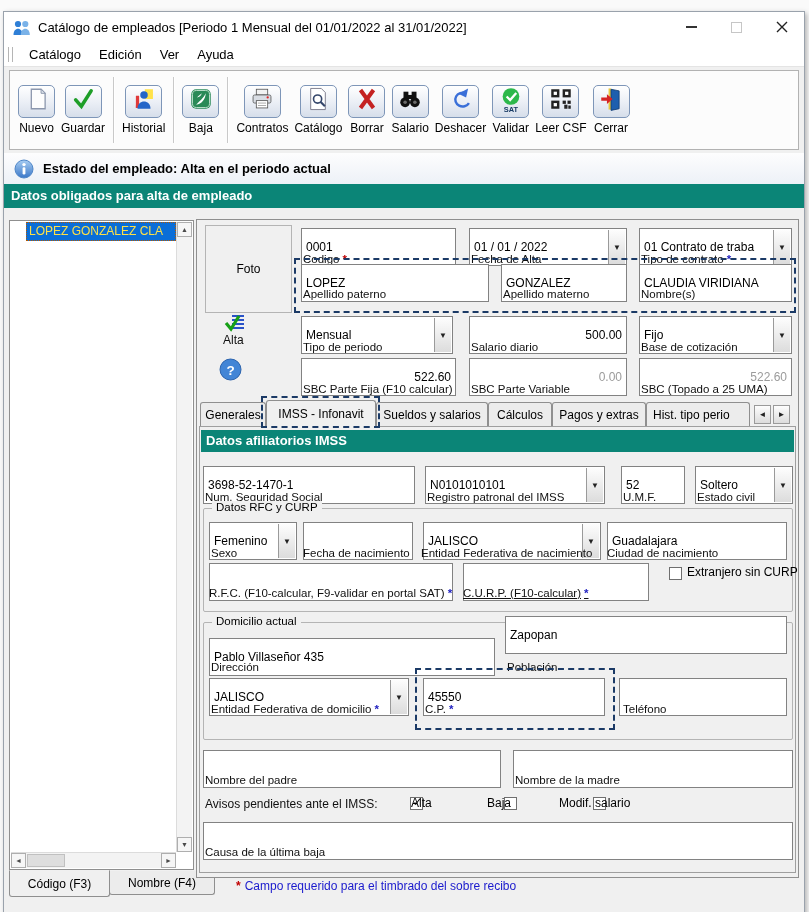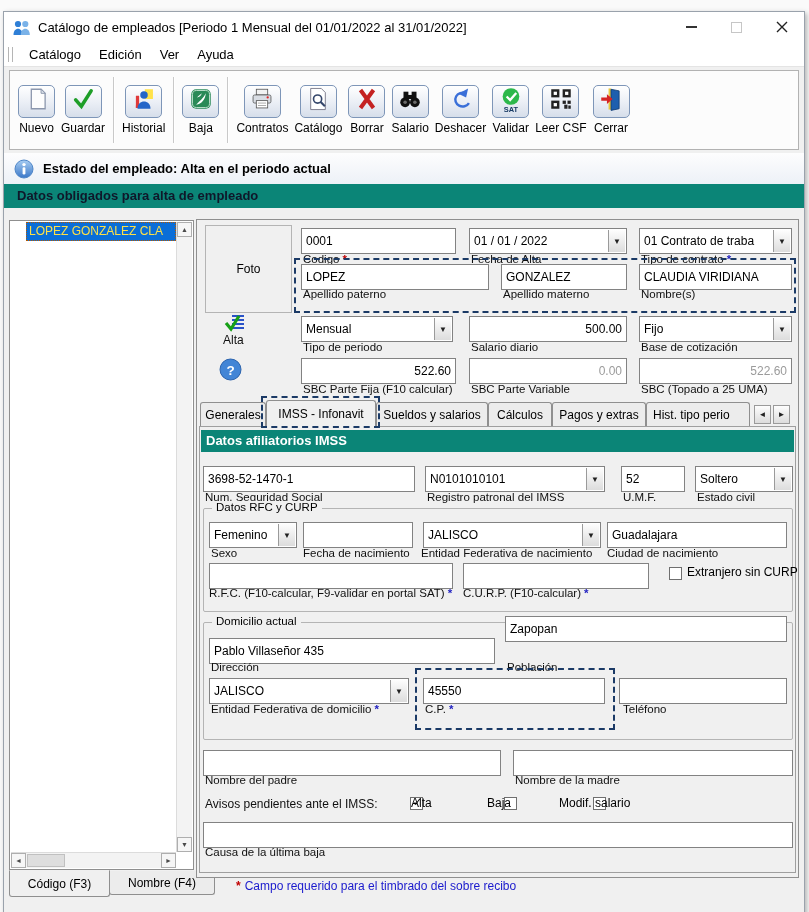--- a/index.html
+++ b/index.html
@@ -27,22 +27,22 @@
   .tbtn .ic { width:37px; height:33px; border:1px solid #7e96b8; border-radius:5px;
               background:linear-gradient(180deg,#ffffff 0%,#eaeef5 55%,#d6deea 100%);
               display:flex; align-items:flex-start; justify-content:center; }
   .tbtn .tl { font-size:12px; margin-top:3px; color:#000; white-space:nowrap; }
   .tsep { width:1px; height:66px; background:#c9c9c9; margin:0 5px; box-shadow:1px 0 0 #fff; }
 
   
   .infobar { height:31px; display:flex; align-items:center; padding-left:10px;
              background:linear-gradient(180deg,#fdfdfe,#edf1f7); }
   .info-text { font-size:13px; font-weight:bold; margin-left:9px; }
-  .tealband { height:24px; background:#0B8577; color:#0f172a; font-weight:bold; font-size:13px;
-              line-height:24px; padding-left:13px; }
+  .tealband { height:24px; background:#0B8577; color:#ffffff; font-weight:bold; font-size:13px;
+              line-height:24px; padding-left:7px; }
 
   #main { position:relative; height:706px; }
   .f { position:absolute; }
 
   
   .list-panel { position:absolute; left:5px; top:12px; width:185px; height:650px; background:#fff; border:1px solid #8f8f8f; }
   .sel-item { position:absolute; left:16px; top:1px; right:17px; height:19px; background:#0A6ED8; color:#fde047;
               font-size:12px; line-height:19px; padding-left:3px; white-space:nowrap; overflow:hidden;
               outline:1px dotted #b35900; outline-offset:-1px; }
   .vscroll { position:absolute; top:1px; right:1px; width:16px; bottom:17px; background:#f3f3f3; border-left:1px solid #dcdcdc; }
@@ -55,21 +55,21 @@
   .ltab { position:absolute; background:#f0f0f0; border:1px solid #8f8f8f; border-top:1px solid #f0f0f0;
           border-radius:0 0 3px 3px; font-size:12px; display:flex; align-items:center; justify-content:center; }
   .footnote { position:absolute; font-size:12px; white-space:nowrap; }
   .fn-star { color:#c00000; font-weight:bold; margin-right:4px; }
   .fn-text { color:#1a1acd; }
 
   
   #formpanel { position:absolute; left:192px; top:11px; width:603px; height:659px; border:1px solid #8f8f8f; background:#f0f0f0; }
 
   .txt { background:#fff; border:1px solid #828282; height:22px; font-size:12px; display:flex;
-         align-items:center; padding:12px 4px; white-space:nowrap; overflow:hidden; }
+         align-items:center; padding:18px 4px; white-space:nowrap; overflow:hidden; }
   .txt.h20 { height:20px; }
   .num { justify-content:flex-end; }
   .ro { color:#9b9b9b; }
   .combo { padding-right:19px; }
   .dd { position:absolute; right:1px; top:1px; bottom:1px; width:17px; background:linear-gradient(#fdfdfd,#dcdcdc);
         border-left:1px solid #9a9a9a; display:flex; align-items:center; justify-content:center; color:#222; }
   .dd::after { content:"▼"; font-size:8px; }
   .lbl { font-size:11.5px; color:#101010; white-space:nowrap; }
   .star { color:#2020c0; font-weight:bold; margin-left:3px; }
   .star-red { color:#c00000; }
@@ -444,21 +444,21 @@
       <div class="lbl f" style="left:410px;top:327px;">Ciudad de nacimiento</div>
       <div class="txt h20 f" style="left:12px;top:343px;width:244px;">
           <span></span>
         </div>
       <div class="txt h20 f" style="left:266px;top:343px;width:186px;">
           <span></span>
         </div>
       <span class="cb f" style="left:472px;top:346px;"></span>
       <span class="cb-label f" style="left:490px;top:345px;">Extranjero sin CURP</span>
       <div class="lbl f" style="left:12px;top:367px;"><span>R.F.C. (F10-calcular, F9-validar en portal SAT)</span><span class="star">*</span></div>
-      <div class="lbl f" style="left:266px;top:367px;"><span>C.U.R.P. (F10-calcular)</span><span class="star">*</span></div>
+      <div class="lbl f" style="left:266px;top:367px;text-decoration:underline;"><span>C.U.R.P. (F10-calcular)</span><span class="star">*</span></div>
 
       
       <div class="groupbox f" style="left:6px;top:402px;width:590px;height:118px;">
         <span class="legend">Domicilio actual</span>
       </div>
       <div class="txt h20 f" style="left:12px;top:418px;width:286px;">
           <span>Pablo Villaseñor 435</span>
         </div>
       <div class="txt h20 f" style="left:308px;top:396px;width:282px;">
           <span>Zapopan</span>

